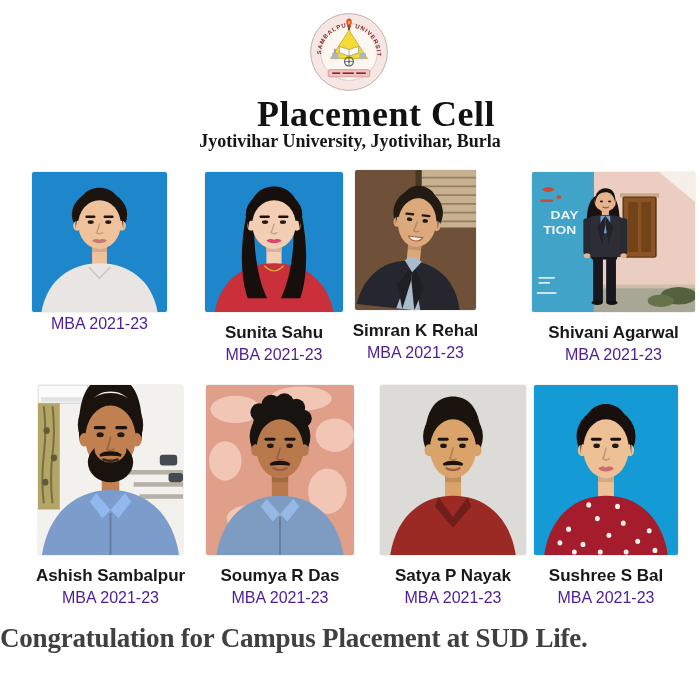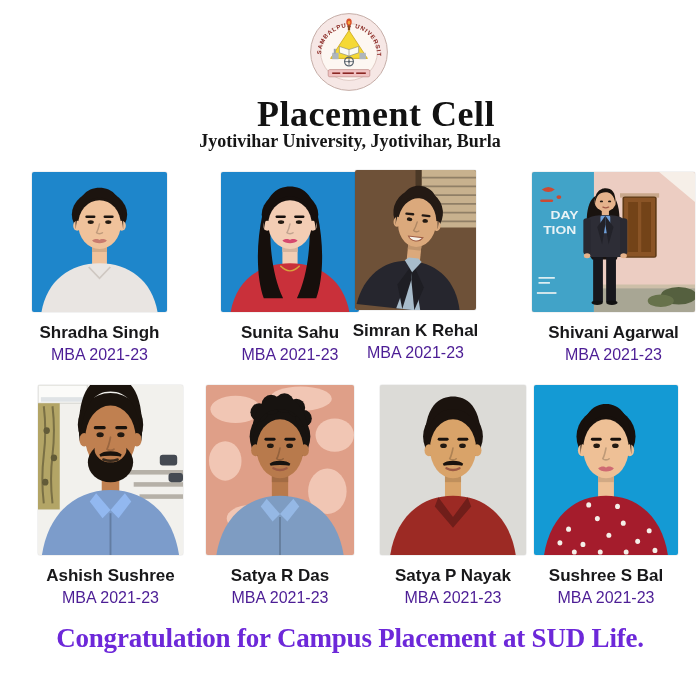--- a/index.html
+++ b/index.html
@@ -23,31 +23,31 @@
   .photo{
     width:100%;overflow:hidden;border-radius:2px;
     outline:1px solid rgba(0,0,0,.05);background:#eee;
   }
   .photo svg{display:block;width:100%;height:100%;}
   .r1 .photo{height:140px;}
   .r2 .photo{height:170px;}
   .name{margin-top:11px;font-weight:700;font-size:17px;white-space:nowrap;color:#18181a;}
   .program{margin-top:3px;font-size:16px;color:#4c1d95;white-space:nowrap;}
   .c1{left:32px; top:172px;width:135px;}
-  .c2{left:221px;top:172px;width:138px;}
+  .c2{left:205px;top:172px;width:138px;}
   .c3{left:355px;top:170px;width:121px;}
   .c4{left:520px;top:172px;width:163px;padding-left:12px;}
   .c5{left:38px; top:385px;width:145px;}
   .c6{left:206px;top:385px;width:148px;}
   .c7{left:380px;top:385px;width:146px;text-align:center;}
   .c8{left:534px;top:385px;width:144px;}
   .footer{
-    position:absolute;top:623px;left:0;width:700px;text-align:center;
+    position:absolute;top:623px;left:0;width:700px;
     font-family:"Liberation Serif",serif;font-weight:700;font-size:27px;
-    letter-spacing:-0.2px;color:#6d28d9;
+    letter-spacing:-0.2px;color:#404040;
   }
 </style>
 </head>
 <body>
 
 <div class="poster">
 
   <div class="logo">
     <svg viewBox="0 0 100 100">
       <defs>
@@ -96,21 +96,20 @@
           <ellipse cx="50" cy="42" rx="15.8" ry="19.5" fill="#f0c29b"></ellipse>
           <path d="M32.5,46 C31,19 41,12.5 50,12.5 C59,12.5 69,19 67.5,46 C66.5,27 59,20.5 50,20.5 C41,20.5 33.5,27 32.5,46 Z" fill="#1c140f"></path>
           <rect x="39.5" y="34.8" width="7.5" height="1.9" fill="#1c140f" rx="1"></rect>
           <rect x="53" y="34.8" width="7.5" height="1.9" fill="#1c140f" rx="1"></rect>
           <ellipse cx="43.5" cy="40" rx="2.3" ry="1.5" fill="#231a12"></ellipse>
           <ellipse cx="56.5" cy="40" rx="2.3" ry="1.5" fill="#231a12"></ellipse>
           <path d="M50,41.5 C49.2,45.5 48.4,47.5 47.8,48.6 C48.8,49.6 51.2,49.6 52.2,48.6" fill="none" stroke="#c09b7c" stroke-width="1.1" stroke-linecap="round"></path>
           <path d="M44.5,54.8 C47,53 49,53.6 50,54.4 C51,53.6 53,53 55.5,54.8 C53.5,57.7 46.5,57.7 44.5,54.8 Z" fill="#c97b6e"></path>
         </svg>
       </div>
-    <div class="name">Shradha Singh</div>
     <div class="program">MBA 2021-23</div>
   </div>
   <div class="card r1 c2">
     <div class="photo">
         <svg viewBox="0 0 100 112" preserveAspectRatio="none">
           <rect x="0" y="0" width="100" height="112" fill="#1e86cb" rx="0"></rect>
           <ellipse cx="50" cy="34" rx="20.5" ry="19" fill="#160f0c"></ellipse>
           <rect x="44.5" y="56" width="11" height="18" fill="#f3cdb4" rx="0"></rect>
           <rect x="44.5" y="60" width="11" height="4" fill="#d6b49e" rx="0"></rect>
           <path d="M7,112 C11,87 28,73 50,73 C72,73 89,87 93,112 Z" fill="#c9303a"></path>
@@ -251,21 +250,21 @@
             <rect x="39.5" y="34.8" width="7.5" height="1.9" fill="#1a130d" rx="1"></rect>
             <rect x="53" y="34.8" width="7.5" height="1.9" fill="#1a130d" rx="1"></rect>
             <ellipse cx="43.5" cy="40" rx="2.3" ry="1.5" fill="#231a12"></ellipse>
             <ellipse cx="56.5" cy="40" rx="2.3" ry="1.5" fill="#231a12"></ellipse>
             <path d="M50,41.5 C49.2,45.5 48.4,47.5 47.8,48.6 C48.8,49.6 51.2,49.6 52.2,48.6" fill="none" stroke="#9a6640" stroke-width="1.1" stroke-linecap="round"></path>
             <path d="M43.5,52.4 C46,50 54,50 56.5,52.4 C54,51.7 46,51.7 43.5,52.4 Z" fill="#1a130d" stroke="#1a130d" stroke-width="1.5" stroke-linecap="round"></path>
             <path d="M45.5,54.8 Q50,56.4 54.5,54.8" fill="none" stroke="#392a1d" stroke-width="1.5" stroke-linecap="round"></path>
           </g>
         </svg>
       </div>
-    <div class="name">Ashish Sushree</div>
+    <div class="name">Ashish Sambalpur</div>
     <div class="program">MBA 2021-23</div>
   </div>
   <div class="card r2 c6">
     <div class="photo">
         <svg viewBox="0 0 100 112" preserveAspectRatio="none">
           <rect x="0" y="0" width="100" height="112" fill="#df9f88" rx="0"></rect>
           <ellipse cx="20" cy="16" rx="17" ry="9" fill="#f1c6b4"></ellipse>
           <ellipse cx="64" cy="9" rx="21" ry="8" fill="#f1c6b4"></ellipse>
           <ellipse cx="87" cy="33" rx="13" ry="11" fill="#f1c6b4"></ellipse>
           <ellipse cx="13" cy="50" rx="11" ry="13" fill="#f1c6b4"></ellipse>
@@ -289,21 +288,21 @@
           <path d="M31,42 C29,12 42,7.5 50,7.5 C58,7.5 71,12 69,42 C68,23 60,16 50,16 C40,16 32,23 31,42 Z" fill="#171310"></path>
           <rect x="39.5" y="34.8" width="7.5" height="1.9" fill="#171310" rx="1"></rect>
           <rect x="53" y="34.8" width="7.5" height="1.9" fill="#171310" rx="1"></rect>
           <ellipse cx="43.5" cy="40" rx="2.3" ry="1.5" fill="#231a12"></ellipse>
           <ellipse cx="56.5" cy="40" rx="2.3" ry="1.5" fill="#231a12"></ellipse>
           <path d="M50,41.5 C49.2,45.5 48.4,47.5 47.8,48.6 C48.8,49.6 51.2,49.6 52.2,48.6" fill="none" stroke="#93623d" stroke-width="1.1" stroke-linecap="round"></path>
           <path d="M43.5,52.4 C46,50 54,50 56.5,52.4 C54,51.7 46,51.7 43.5,52.4 Z" fill="#171310" stroke="#171310" stroke-width="1.5" stroke-linecap="round"></path>
           <path d="M45.5,54.8 Q50,57.2 54.5,54.8" fill="none" stroke="#9c5a43" stroke-width="1.5" stroke-linecap="round"></path>
         </svg>
       </div>
-    <div class="name">Satya R Das</div>
+    <div class="name">Soumya R Das</div>
     <div class="program">MBA 2021-23</div>
   </div>
   <div class="card r2 c7">
     <div class="photo">
         <svg viewBox="0 0 100 112" preserveAspectRatio="none">
           <rect x="0" y="0" width="100" height="112" fill="#dcdbd7" rx="0"></rect>
           <ellipse cx="50" cy="34" rx="20.5" ry="19" fill="#1b130e"></ellipse>
           <rect x="44.5" y="56" width="11" height="18" fill="#d9a369" rx="0"></rect>
           <rect x="44.5" y="60" width="11" height="4" fill="#bf8f5c" rx="0"></rect>
           <path d="M7,112 C11,87 28,73 50,73 C72,73 89,87 93,112 Z" fill="#9c2a24"></path>

